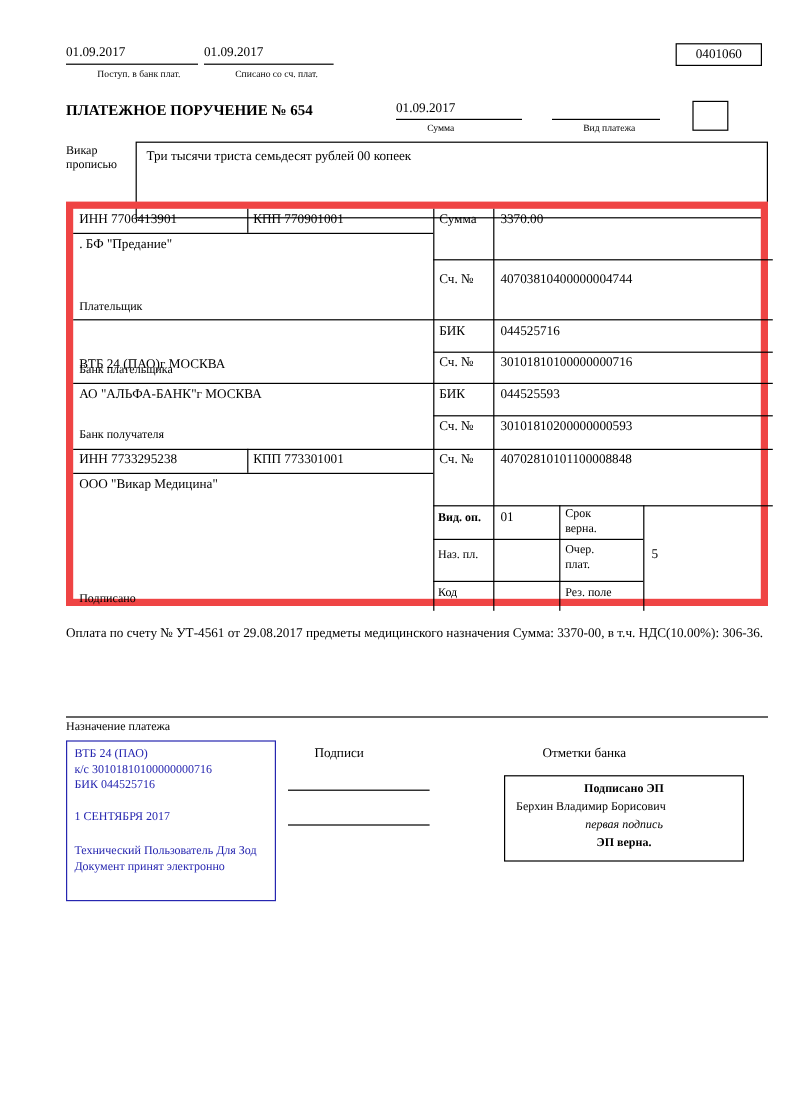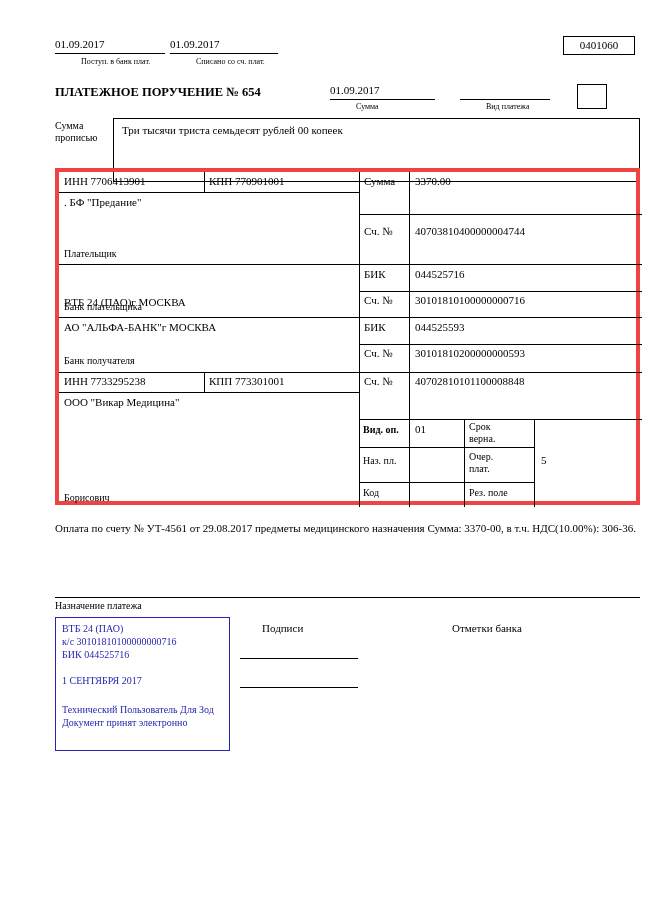--- a/index.html
+++ b/index.html
@@ -49,24 +49,24 @@
   <div class="abs ulfield" style="left:330px;top:84px;width:105px;">
     <span>01.09.2017</span>
   </div>
   <div class="abs small" style="left:330px;top:102px;">Сумма</div>
 
   <div class="abs ulfield" style="left:460px;top:84px;width:90px;"></div>
   <div class="abs small" style="left:460px;top:102px;">Вид платежа</div>
 
   <div class="abs boxed" style="left:577px;top:84px;width:30px;height:25px;"></div>
 
-  <div class="abs lab" style="left:55px;top:120px;width:52px;line-height:12px;">Сумма прописью</div>
+  <div class="abs lab" style="left:55px;top:120px;width:52px;line-height:12px;">Викар прописью</div>
   <div class="abs boxed" style="left:113px;top:118px;width:527px;height:64px;padding:5px 8px;">Три тысячи триста семьдесят рублей 00 копеек</div>
 
-  <div class="abs" style="left:55px;top:168px;width:585px;height:337px;border:4px solid #ef4444;">
+  <div class="abs" style="left:55px;top:168px;width:585px;height:337px;border:6px solid #ef4444;">
 
     <div class="vl" style="left:145px;top:0;height:20px;"></div>
     <div class="vl" style="left:145px;top:200px;height:20px;"></div>
     <div class="vl" style="left:300px;top:0;height:335px;"></div>
     <div class="vl" style="left:350px;top:0;height:335px;"></div>
     <div class="vl" style="left:405px;top:247px;height:88px;"></div>
     <div class="vl" style="left:475px;top:247px;height:88px;"></div>
     <div class="hl" style="left:0;top:20px;width:300px;"></div>
     <div class="hl" style="left:300px;top:42px;width:283px;"></div>
     <div class="hl" style="left:0;top:92px;width:583px;"></div>
@@ -86,21 +86,21 @@
 
     <div class="abs" style="left:5px;top:96px;margin-top:28px;">ВТБ 24 (ПАО)г МОСКВА</div>
     <div class="abs lab" style="left:5px;top:129px;">Банк плательщика</div>
 
     <div class="abs" style="left:5px;top:149px;">АО "АЛЬФА-БАНК"г МОСКВА</div>
     <div class="abs lab" style="left:5px;top:183px;">Банк получателя</div>
 
     <div class="abs" style="left:5px;top:203px;">ИНН 7733295238</div>
     <div class="abs" style="left:150px;top:203px;">КПП 773301001</div>
     <div class="abs" style="left:5px;top:224px;">ООО "Викар Медицина"</div>
-    <div class="abs lab" style="left:5px;top:320px;">Борисович</div>
+    <div class="abs lab" style="left:5px;top:320px;">Подписано</div>
 
     <div class="abs" style="left:305px;top:3px;">Сумма</div>
     <div class="abs" style="left:356px;top:3px;">3370.00</div>
 
     <div class="abs" style="left:305px;top:53px;">Сч. №</div>
     <div class="abs" style="left:356px;top:53px;">40703810400000004744</div>
 
     <div class="abs" style="left:305px;top:96px;">БИК</div>
     <div class="abs" style="left:356px;top:96px;">044525716</div>
     <div class="abs" style="left:305px;top:122px;">Сч. №</div>
@@ -138,14 +138,20 @@
     <div style="margin-top:16px;">Технический Пользователь Для Зод</div>
     <div>Документ принят электронно</div>
   </div>
 
   <div class="abs" style="left:262px;top:622px;">Подписи</div>
   <div class="abs" style="left:452px;top:622px;">Отметки банка</div>
 
   <div class="hl" style="left:240px;top:658px;width:118px;"></div>
   <div class="hl" style="left:240px;top:687px;width:118px;"></div>
 
+  <div class="abs boxed" style="left:420px;top:646px;width:200px;height:72px;padding:3px 4px;font-size:10px;line-height:15px;">
+    <div class="bold center">Подписано ЭП</div>
+    <div style="padding-left:5px;">Берхин Владимир Борисович</div>
+    <div class="ital center">первая подпись</div>
+    <div class="bold center">ЭП верна.</div>
+  </div>
 
 </div>
 
 </body></html>

